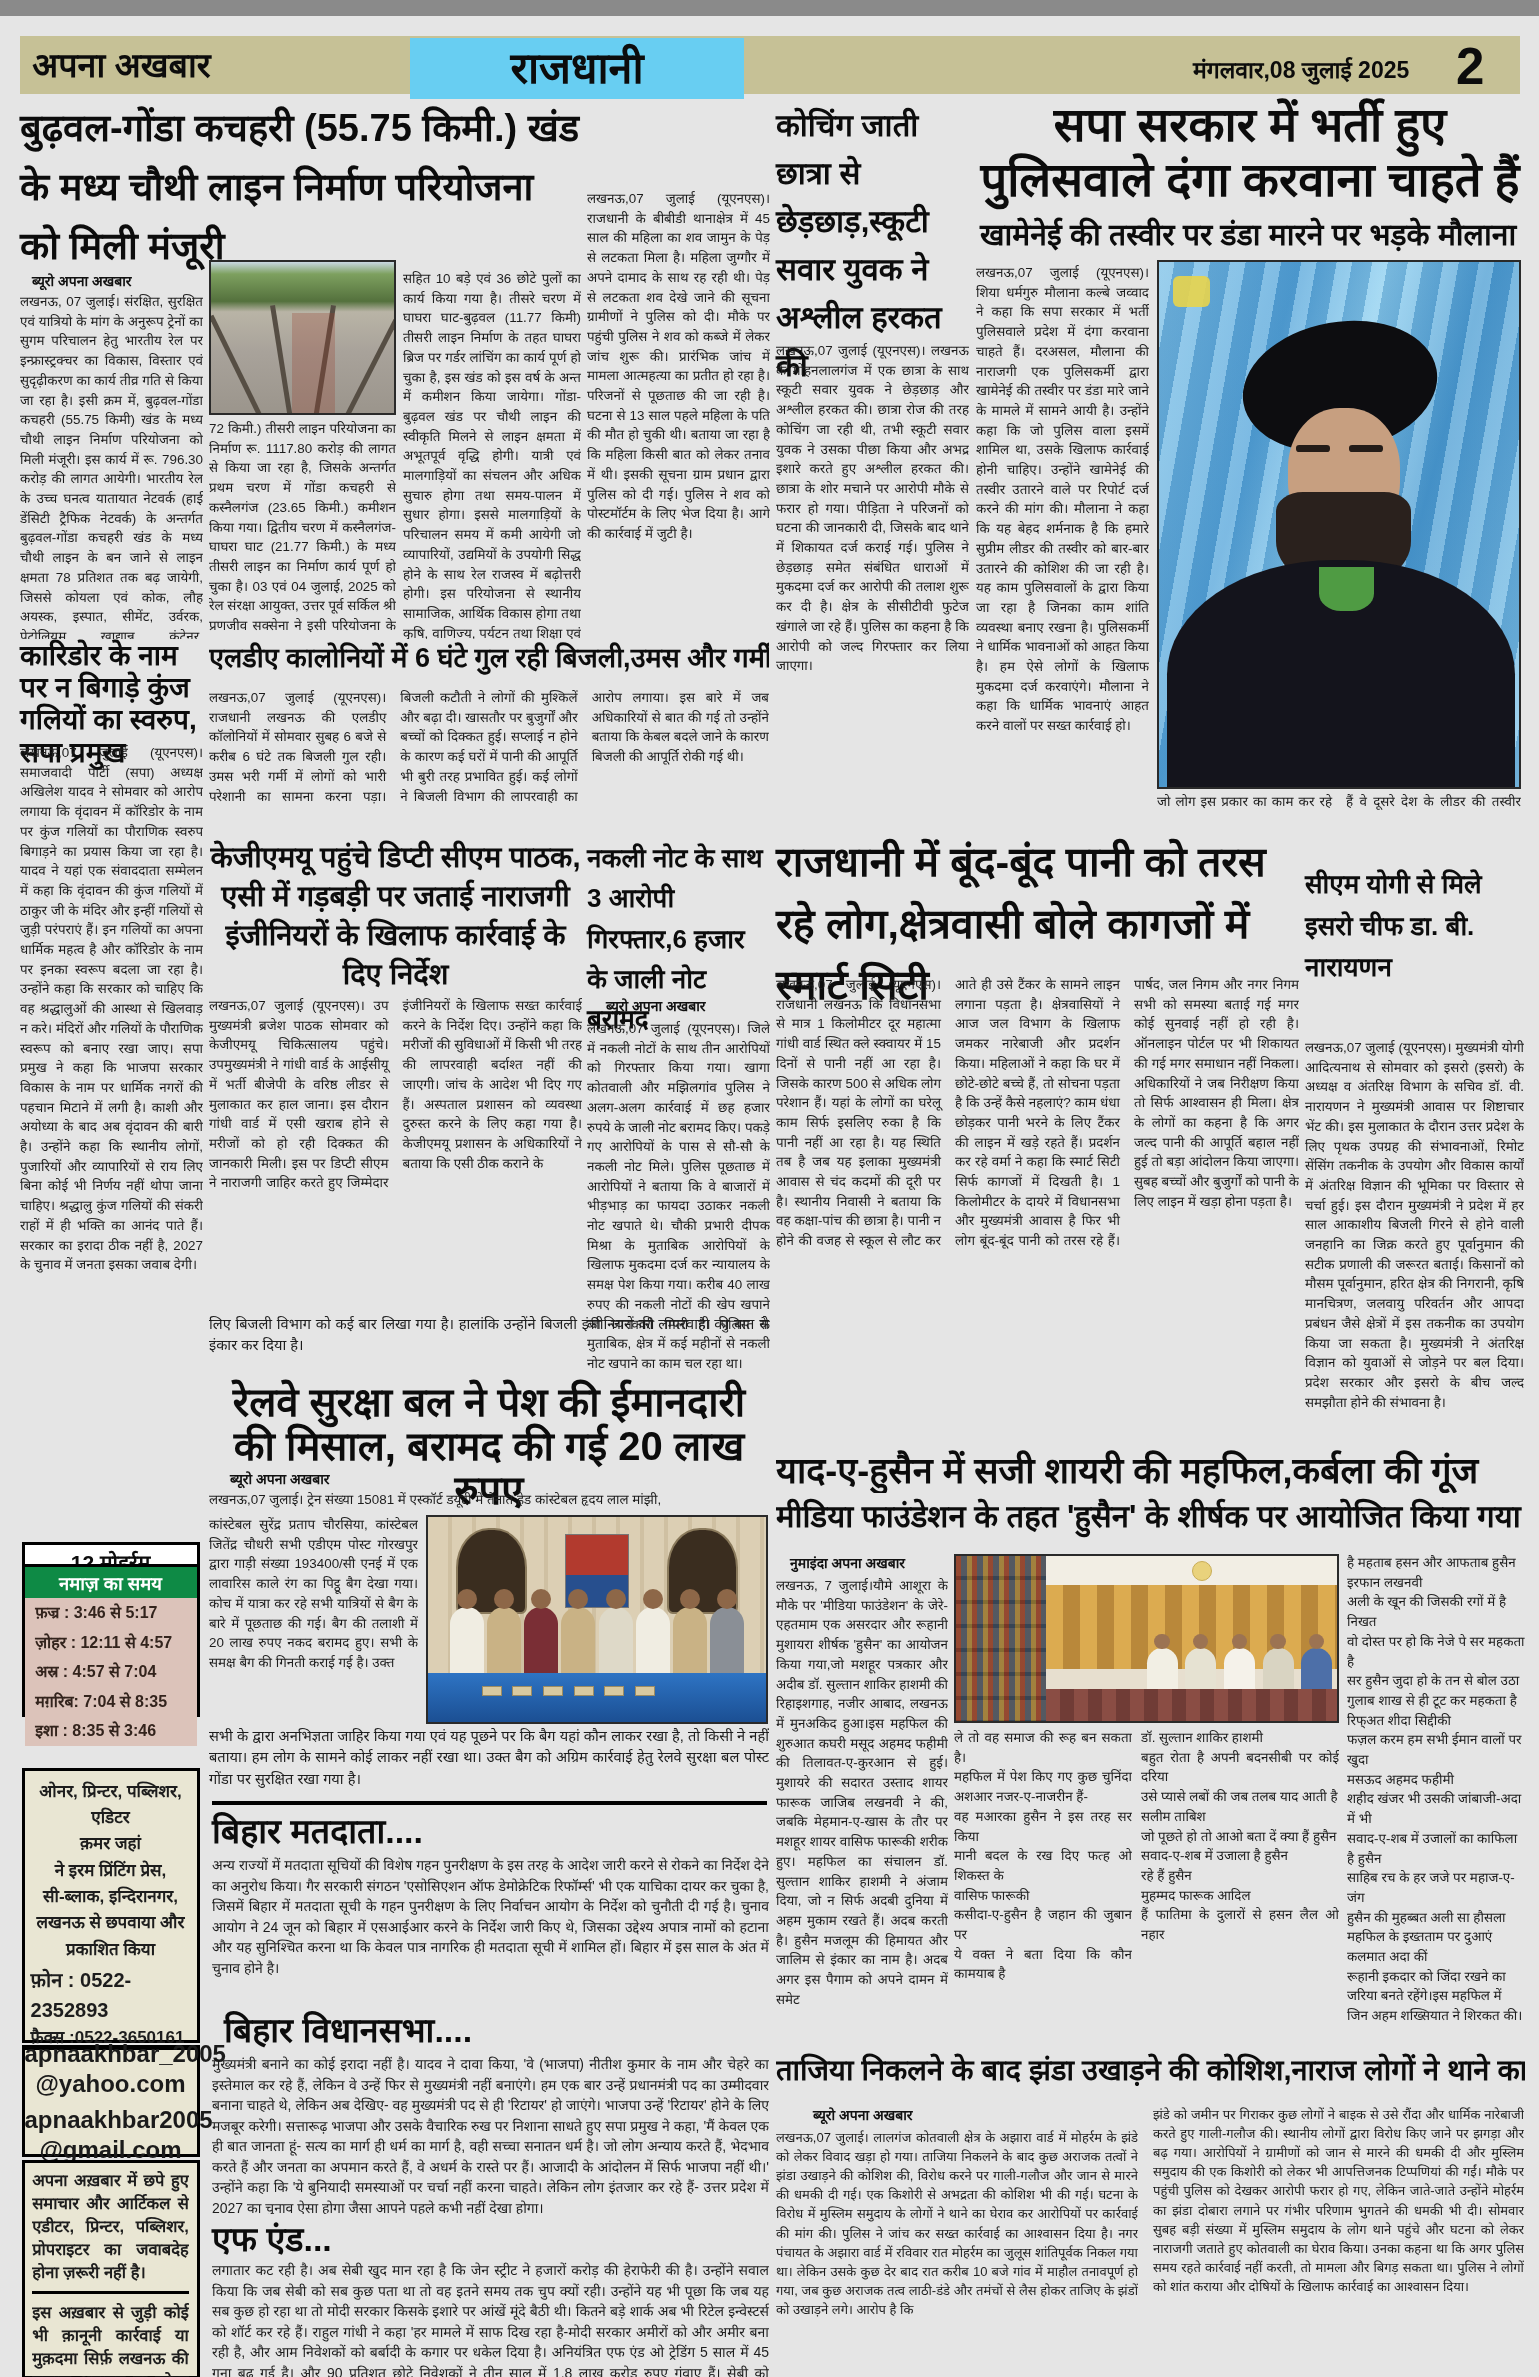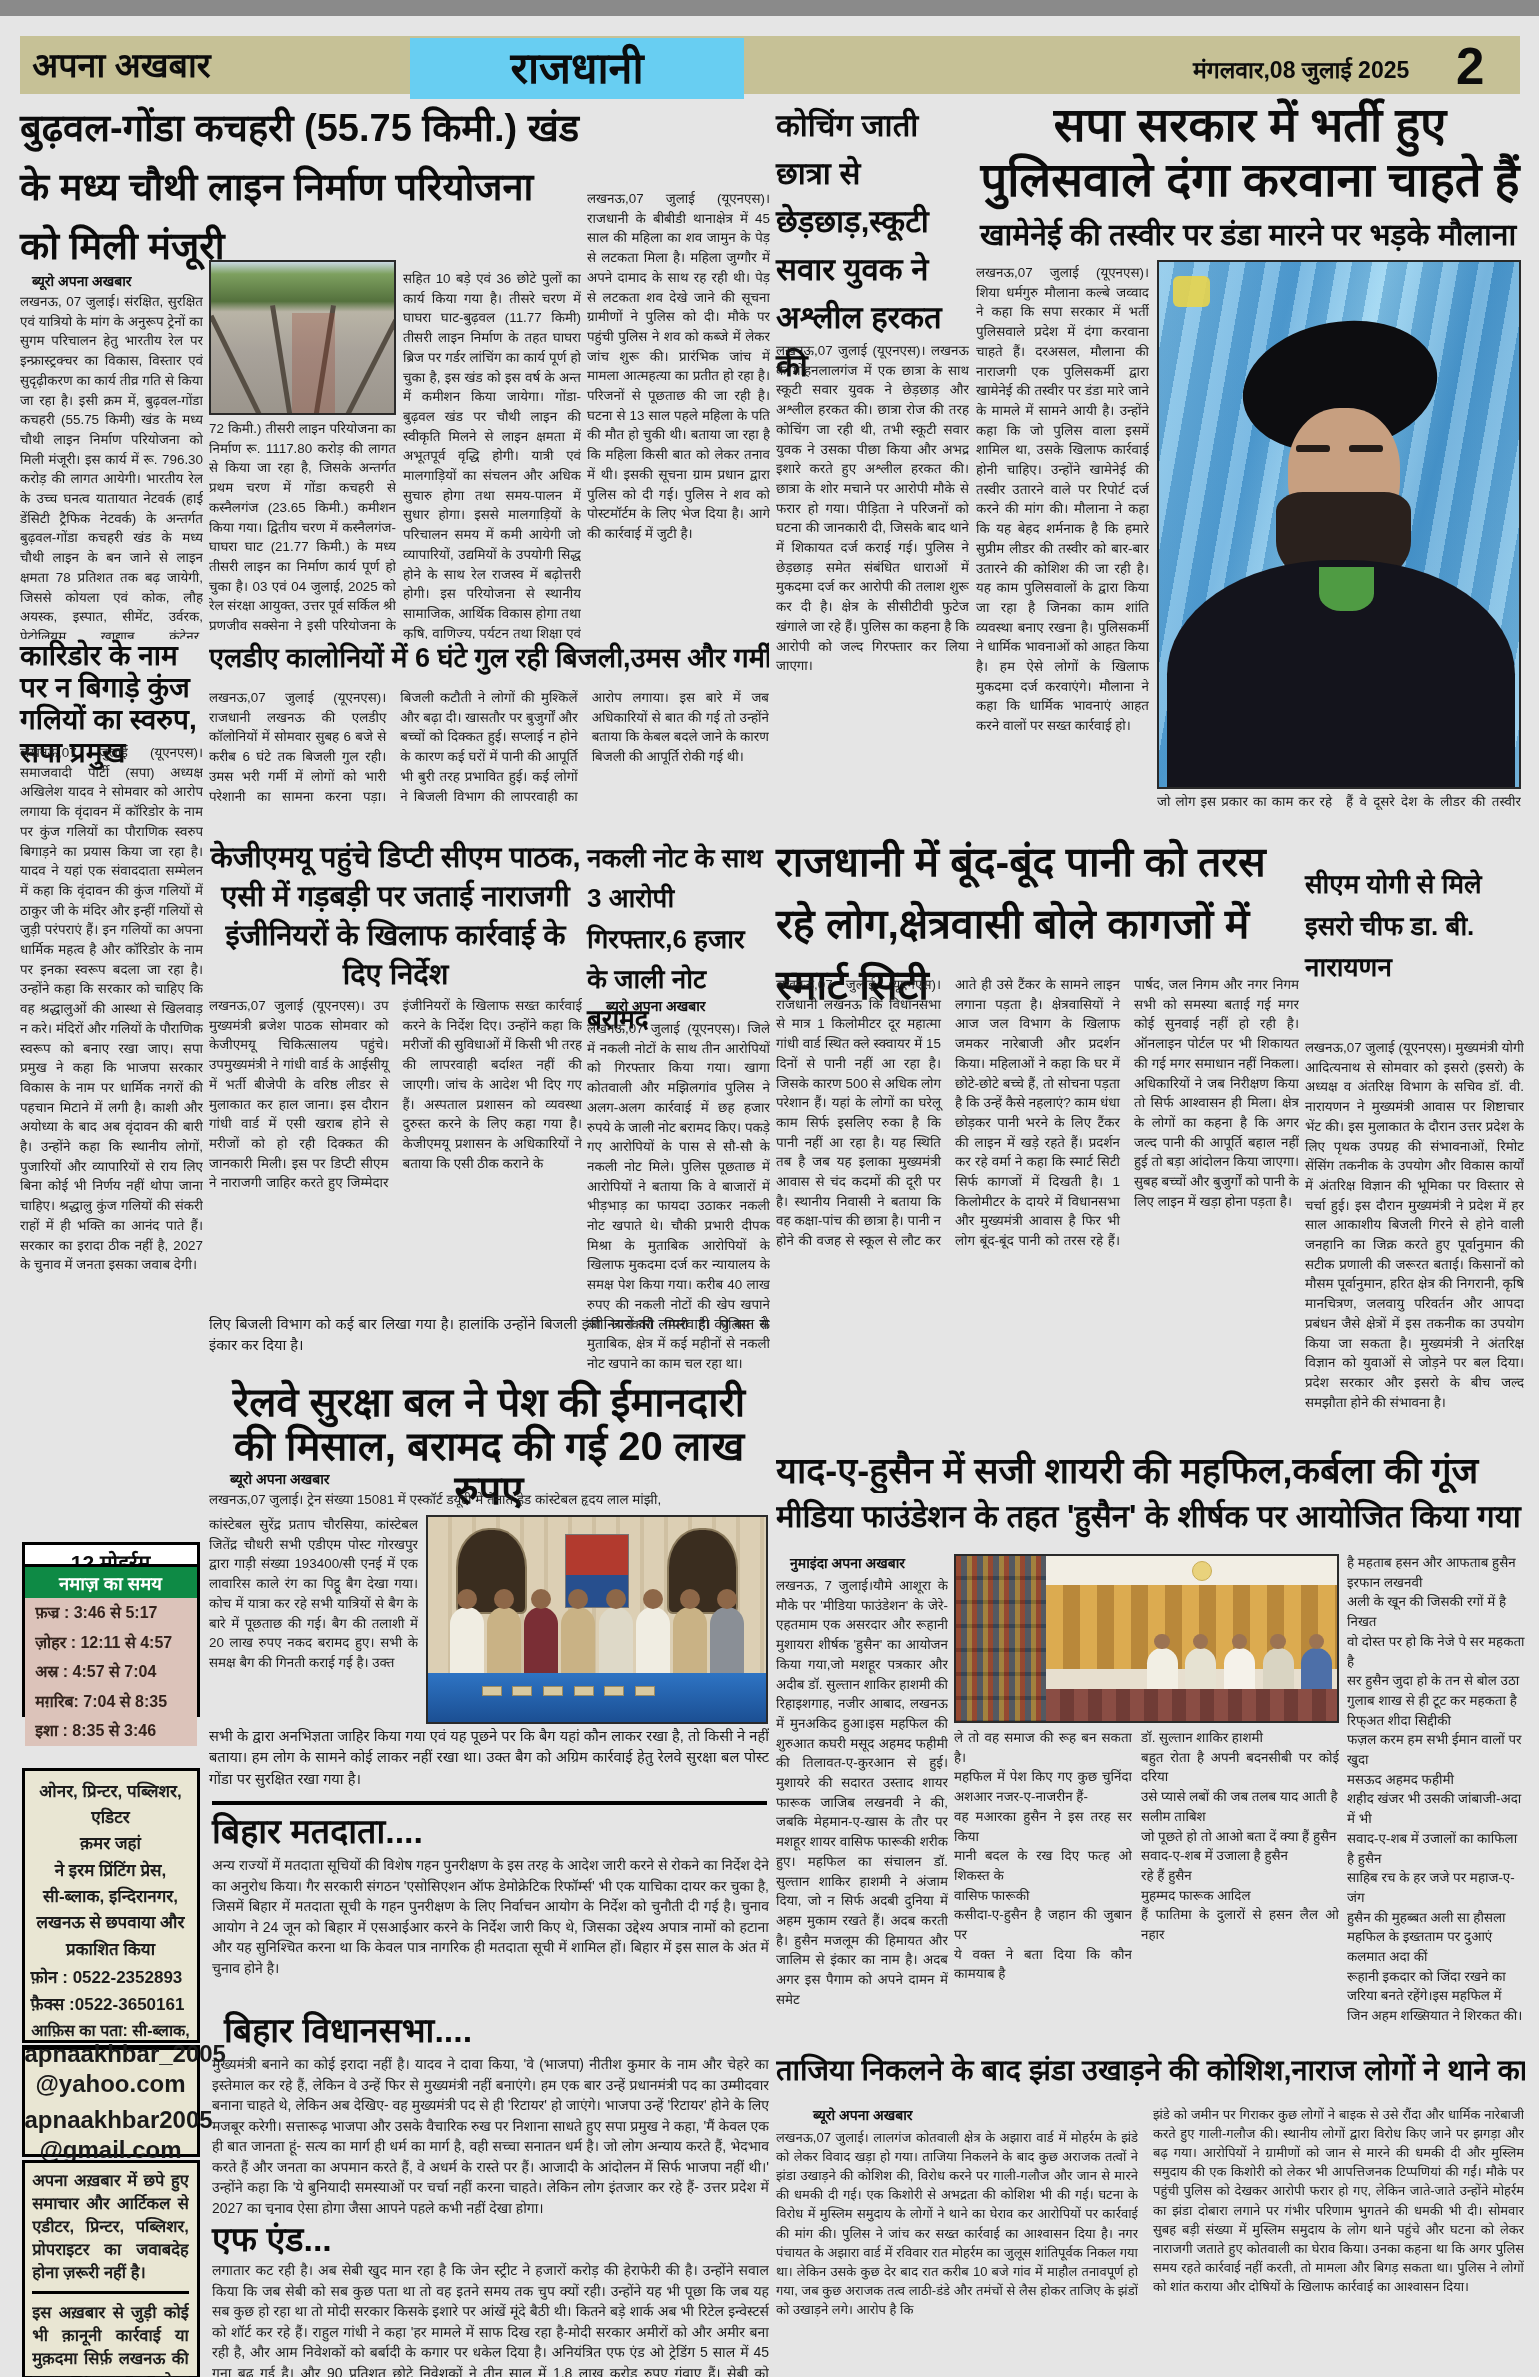--- a/index.html
+++ b/index.html
@@ -184,21 +184,21 @@
     </div>
   </div>
   <div class="abs box info-box center" style="left:21.5px;top:1752px;width:178px;height:275px;background:#e9e6d3;padding-top:7.7px;">
     <div class="body-text center" style="font-size:17px;font-weight:bold;text-align:center;line-height:1.55;">ओनर, प्रिन्टर, पब्लिशर,
 एडिटर
 क़मर जहां
 ने इरम प्रिंटिंग प्रेस,
 सी-ब्लाक, इन्दिरानगर,
 लखनऊ से छपवाया और
 प्रकाशित किया</div>
-    <div class="body-text" style="font-size:17px;font-weight:bold;text-align:left;padding:3.1px 6.1px 0;">फ़ोन : 0522-2352893</div>
+    <div class="body-text" style="font-size:20px;font-weight:bold;text-align:left;padding:3.1px 6.1px 0;">फ़ोन : 0522-2352893</div>
     <div class="body-text" style="font-size:17px;font-weight:bold;text-align:left;padding:1.5px 6.1px 0;">फ़ैक्स :0522-3650161</div>
     <div class="body-text center" style="font-size:16px;font-weight:bold;text-align:center;padding-top:1.5px;">आफ़िस का पता: सी-ब्लाक,
 इन्दिरानगर, लखनऊ</div>
   </div>
   <div class="abs box info-box center" style="left:21.5px;top:2029px;width:178px;height:112px;background:#e9e6d3;border-top-width:5.4px;display:flex;flex-direction:column;justify-content:center;gap:6.1px;">
     <div class="email-text" style="white-space:pre-line;">apnaakhbar_2005
 @yahoo.com</div>
     <div class="email-text" style="white-space:pre-line;">apnaakhbar2005
 @gmail.com</div>
   </div>

